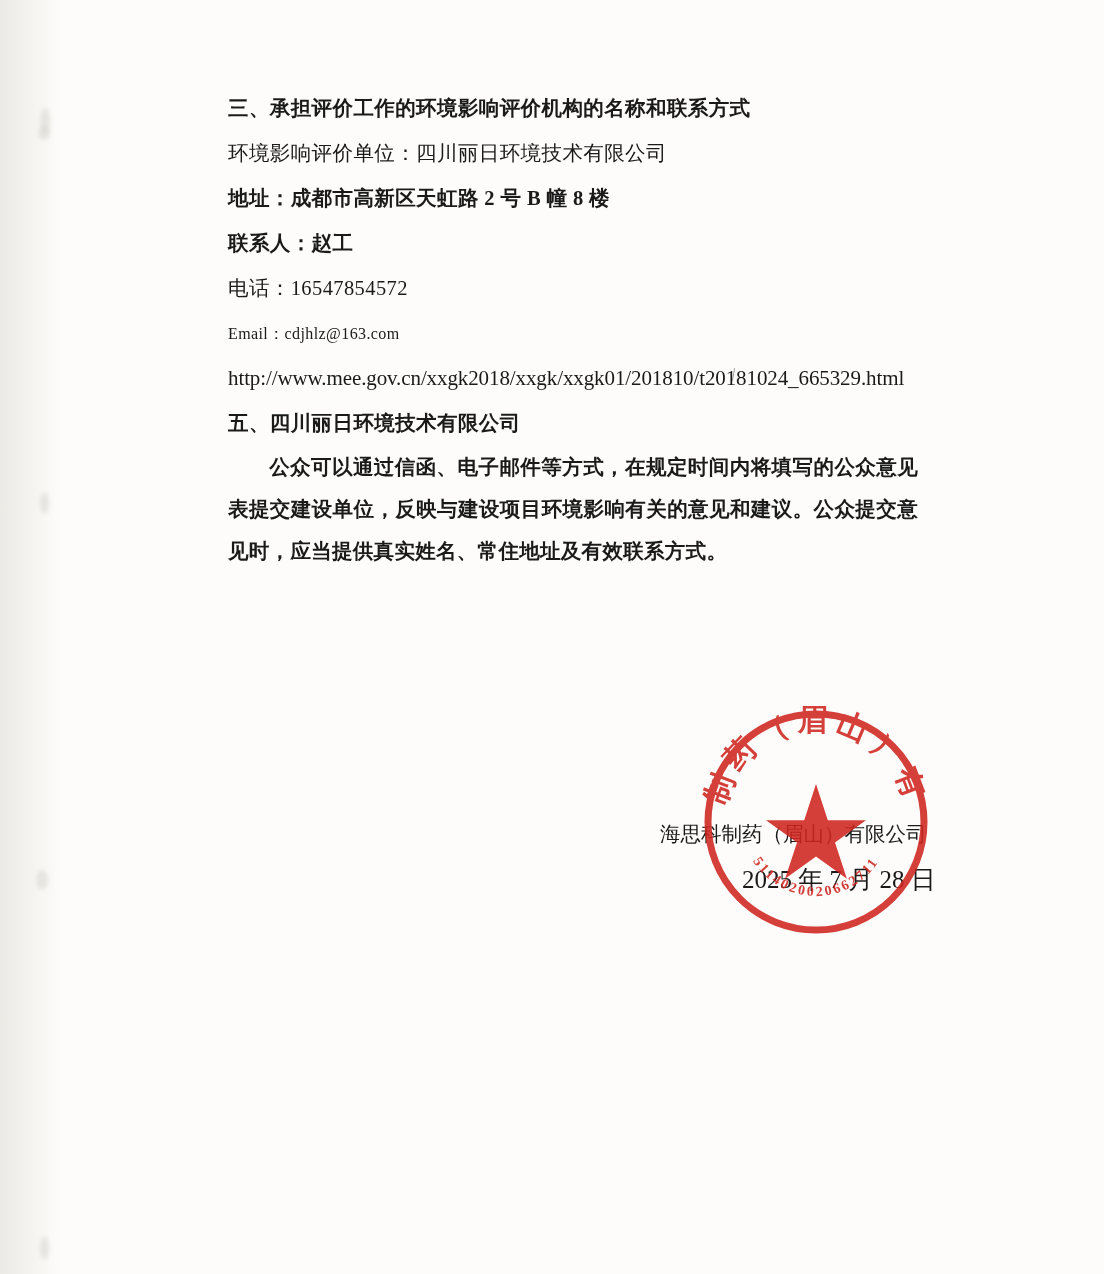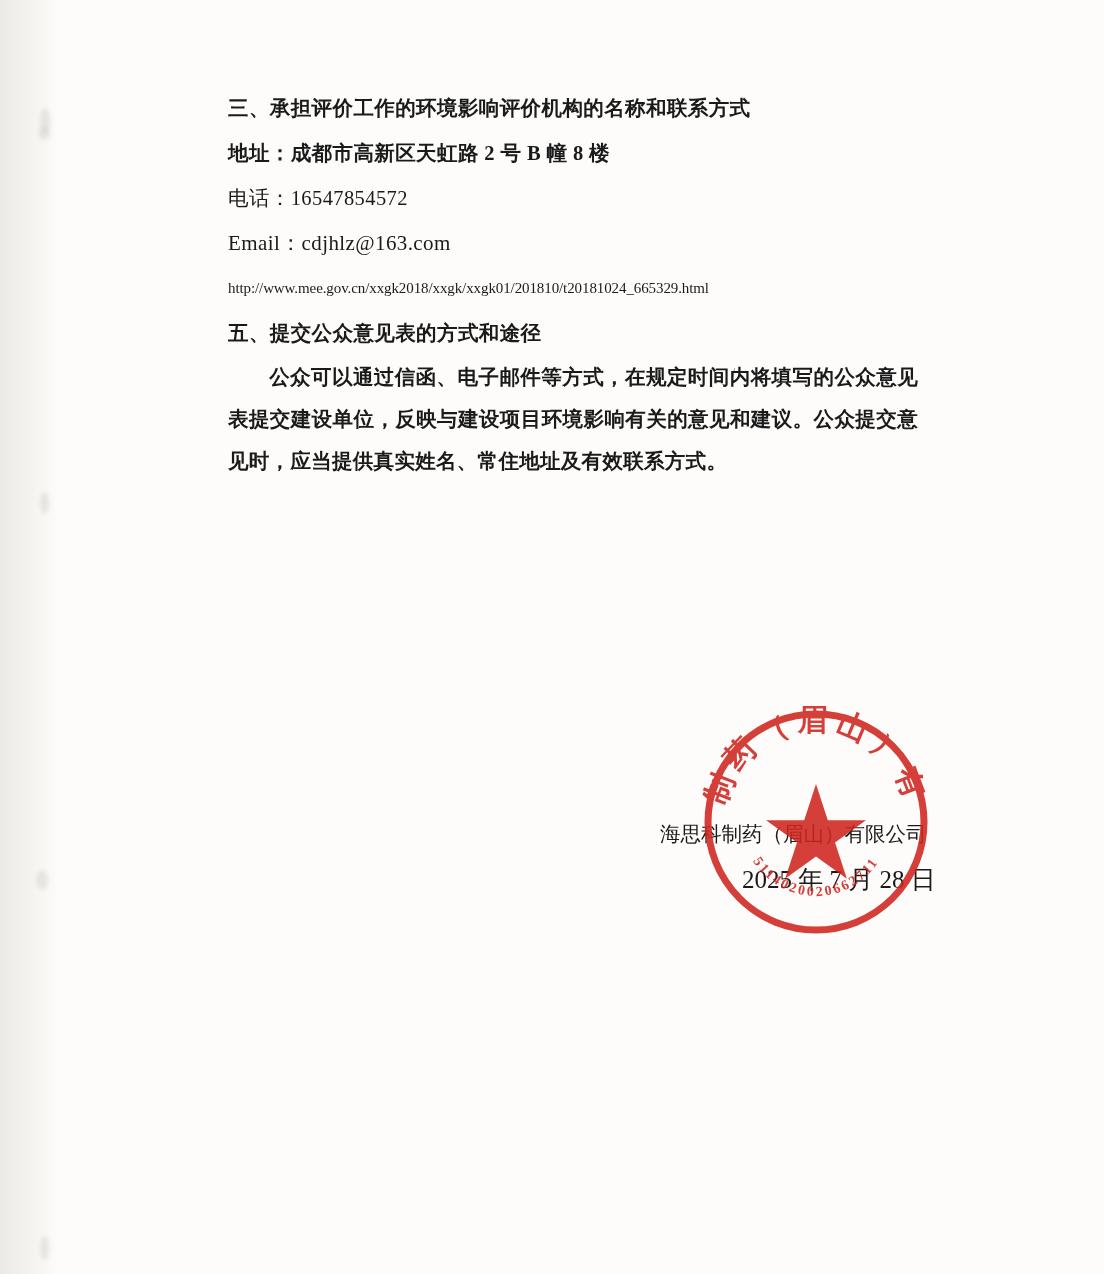--- a/index.html
+++ b/index.html
@@ -45,21 +45,21 @@
     font-size: 20.5px;
     line-height: 45px;
     white-space: nowrap;
     letter-spacing: .4px;
   }
   .bold {
     font-weight: bold;
   }
   .latin {
     font-family: "Liberation Serif", "DejaVu Serif", serif;
-    font-size: 21px;
+    font-size: 16px;
   }
   .para {
     font-size: 20.5px;
     font-weight: bold;
     line-height: 42px;
     text-align: justify;
     width: 690px;
     letter-spacing: .3px;
   }
   .para .indent {
@@ -86,21 +86,21 @@
   .seal {
     position: absolute;
     left: 700px;
     top: 706px;
     width: 232px;
     height: 232px;
     pointer-events: none;
   }
   .seal svg { display: block; }
   .url-line {
-    font-size: 15px;
+    font-size: 21px;
     line-height: 45px;
     white-space: nowrap;
     letter-spacing: -0.1px;
   }
   .tick {
     position: absolute;
     left: 733px;
     top: 368px;
     width: 1px;
     height: 13px;
@@ -118,25 +118,27 @@
   <div class="smudge" style="left:40px; top:108px; width:10px; height:26px;"></div>
   <div class="smudge" style="left:38px; top:126px; width:12px; height:14px;"></div>
   <div class="smudge" style="left:40px; top:492px; width:9px; height:22px;"></div>
   <div class="smudge" style="left:36px; top:870px; width:12px; height:20px;"></div>
   <div class="smudge" style="left:40px; top:1236px; width:9px; height:24px;"></div>
 
   <div class="tick"></div>
 
   <div class="content">
     <div class="line bold">三、承担评价工作的环境影响评价机构的名称和联系方式</div>
+    <div class="line">环境影响评价单位：四川丽日环境技术有限公司</div>
     <div class="line bold">地址：成都市高新区天虹路 2 号 B 幢 8 楼</div>
+    <div class="line bold">联系人：赵工</div>
     <div class="line">电话：16547854572</div>
     <div class="line latin">Email：cdjhlz@163.com</div>
     <div class="url-line">http://www.mee.gov.cn/xxgk2018/xxgk/xxgk01/201810/t20181024_665329.html</div>
-    <div class="line bold">五、提交公众意见表的方式和途径</div>
+    <div class="line bold">五、四川丽日环境技术有限公司</div>
     <div class="para"><span class="indent"></span><span>公众可以通过信函、电子邮件等方式，在规定时间内将填写的公众意见表提交建设单位，反映与建设项目环境影响有关的意见和建议。公众提交意见时，应当提供真实姓名、常住地址及有效联系方式。</span></div>
   </div>
 
   <div class="signature">海思科制药（眉山）有限公司</div>
   <div class="sig-date">2025 年 7 月 28 日</div>
 
   <div class="seal">
     <svg width="232" height="232" viewBox="0 0 232 232" xmlns="http://www.w3.org/2000/svg">
       <defs>
         <path id="sealArcTop" d="M 24,116 A 92,92 0 0 1 208,116" fill="none"></path>

